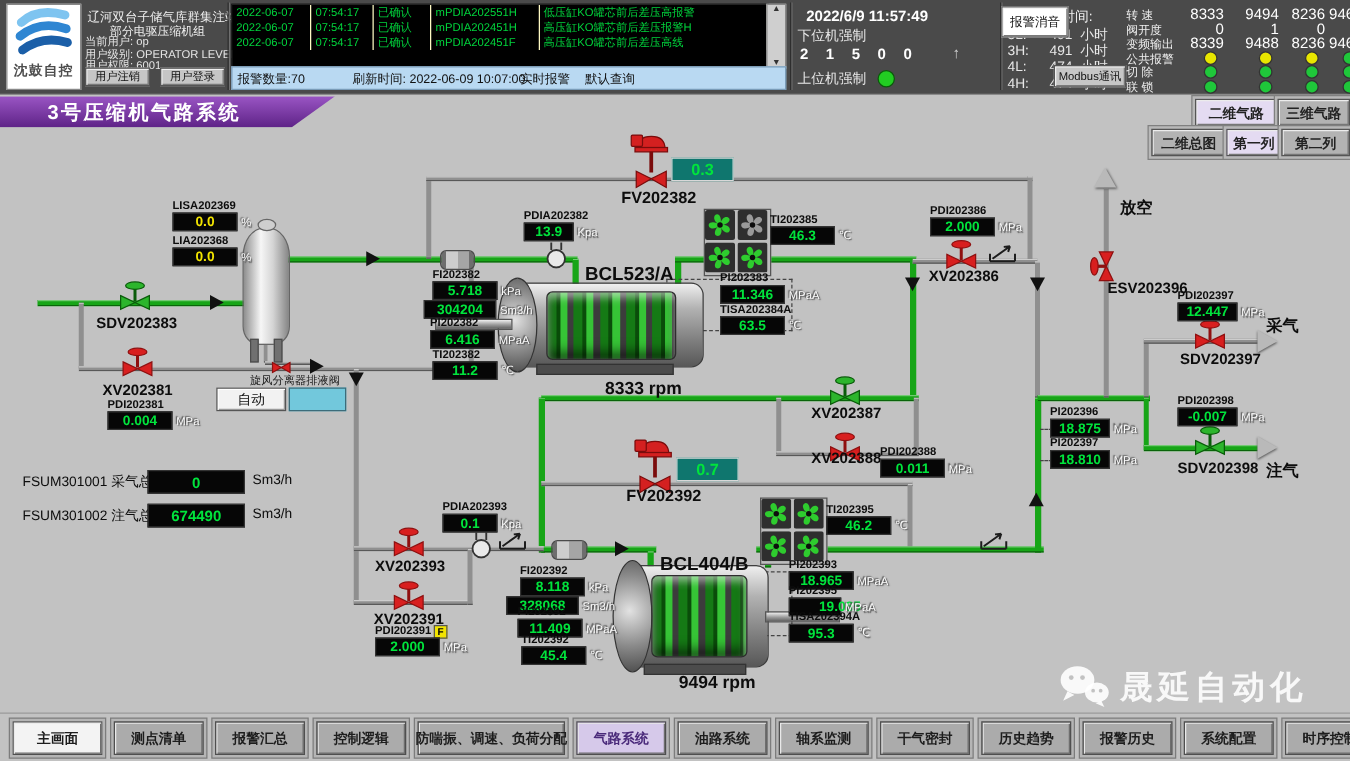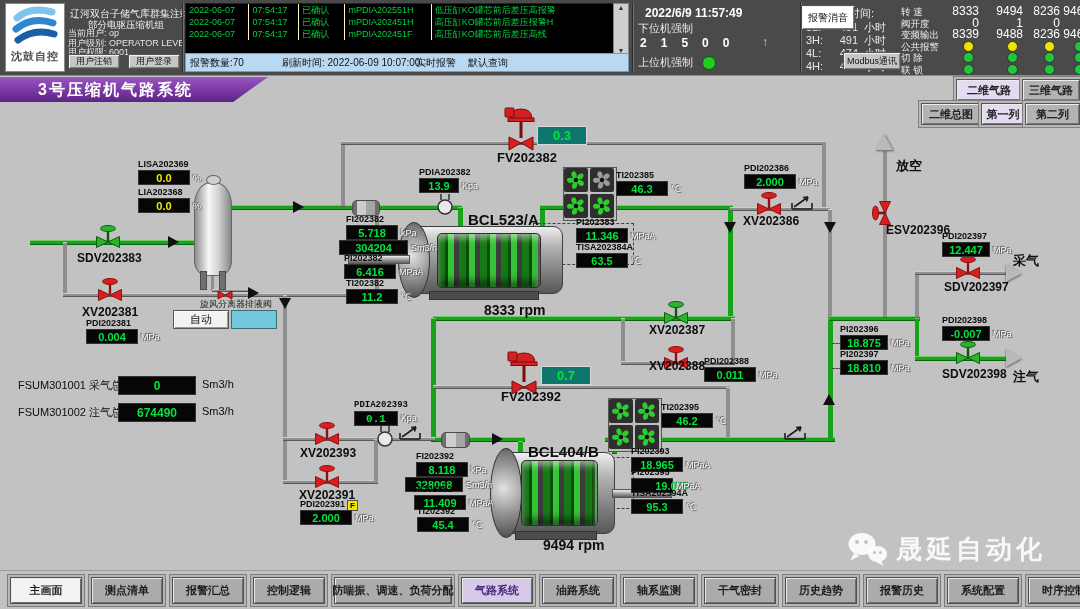--- a/index.html
+++ b/index.html
@@ -518,21 +518,21 @@
       </div>
       <div class="inst" style="left: 346px; top: 215px;">
         <div class="lb">FI202382</div>
         <div class="row">
           <div class="ibox" style="width: 52px;">5.718</div>
           <span class="iunit">kPa</span>
         </div>
       </div>
       <div class="inst" style="left: 339px; top: 239px;">
         <div class="row">
-          <div class="ibox" style="width: 69px;">304204</div>
+          <div class="ibox" style="width: 58px;">304204</div>
           <span class="iunit">Sm3/h</span>
         </div>
       </div>
       <div class="inst" style="left: 344px; top: 254px;">
         <div class="lb">PI202382</div>
         <div class="row">
           <div class="ibox" style="width: 52px;">6.416</div>
           <span class="iunit">MPaA</span>
         </div>
       </div>
@@ -571,21 +571,21 @@
           <span class="iunit">MPa</span>
         </div>
       </div>
       <div class="inst" style="left: 704px; top: 357px;">
         <div class="lb">PDI202388</div>
         <div class="row">
           <div class="ibox" style="width: 52px;">0.011</div>
           <span class="iunit">MPa</span>
         </div>
       </div>
-      <div class="inst" style="left: 354px; top: 401px; font-family: Liberation Mono, monospace;">
+      <div class="inst" style="left: 354px; top: 401px;">
         <div class="lb">PDIA202393</div>
         <div class="row">
           <div class="ibox" style="width: 44px;">0.1</div>
           <span class="iunit">Kpa</span>
         </div>
       </div>
       <div class="inst" style="left: 416px; top: 452px;">
         <div class="lb">FI202392</div>
         <div class="row">
           <div class="ibox" style="width: 52px;">8.118</div>

